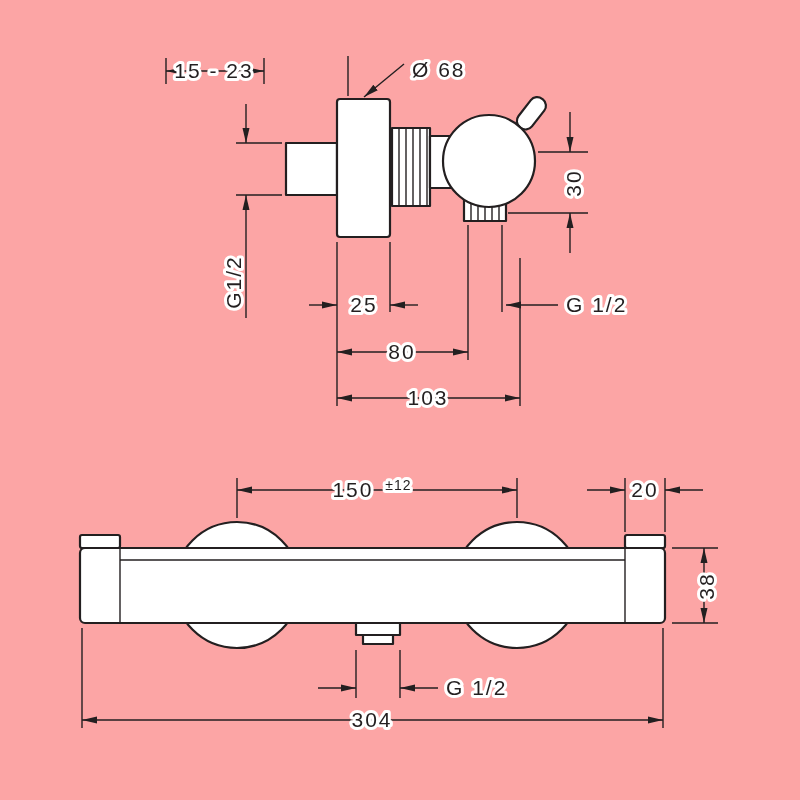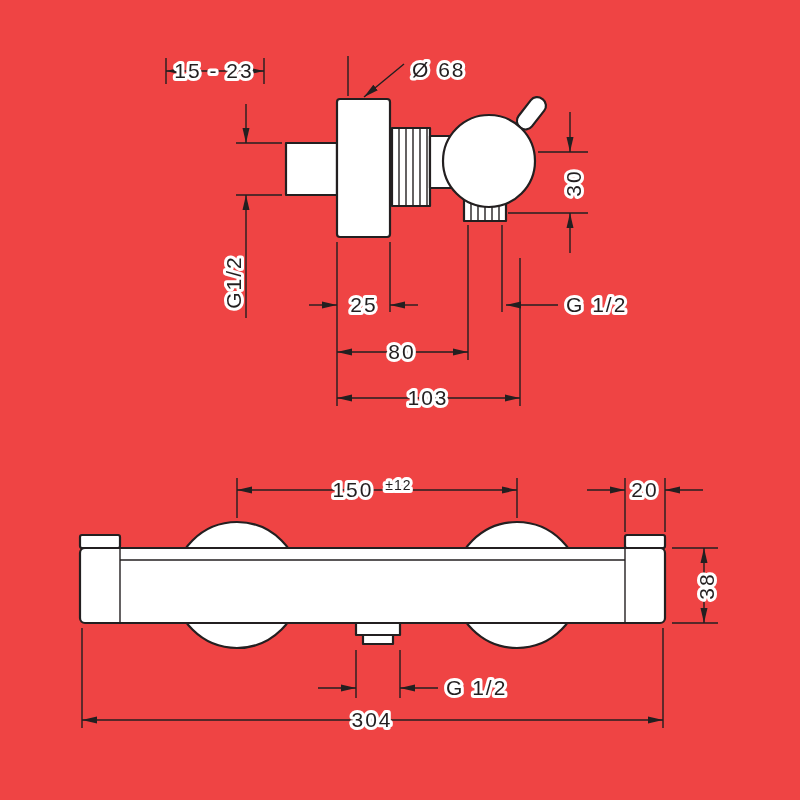--- a/index.html
+++ b/index.html
@@ -1,16 +1,16 @@
 <!DOCTYPE html>
 <html><head>
 <meta charset="utf-8">
 <style>
   html,body{margin:0;padding:0;background:#ffffff;}
-  .page{width:800px;height:800px;background:#ef4444;position:relative;overflow:hidden;}
+  .page{width:800px;height:800px;background:#fca5a5;position:relative;overflow:hidden;}
   svg{display:block;}
   .outline{fill:#ffffff;stroke:#231f20;stroke-width:2.2;stroke-linejoin:round;}
   .thin{fill:none;stroke:#231f20;stroke-width:1.4;}
   .dim{fill:none;stroke:#231f20;stroke-width:1.4;}
   text.dim-label{
     font-family:"Liberation Sans",sans-serif;
     font-size:21px;
     letter-spacing:2px;
     fill:#231f20;
     text-anchor:middle;

